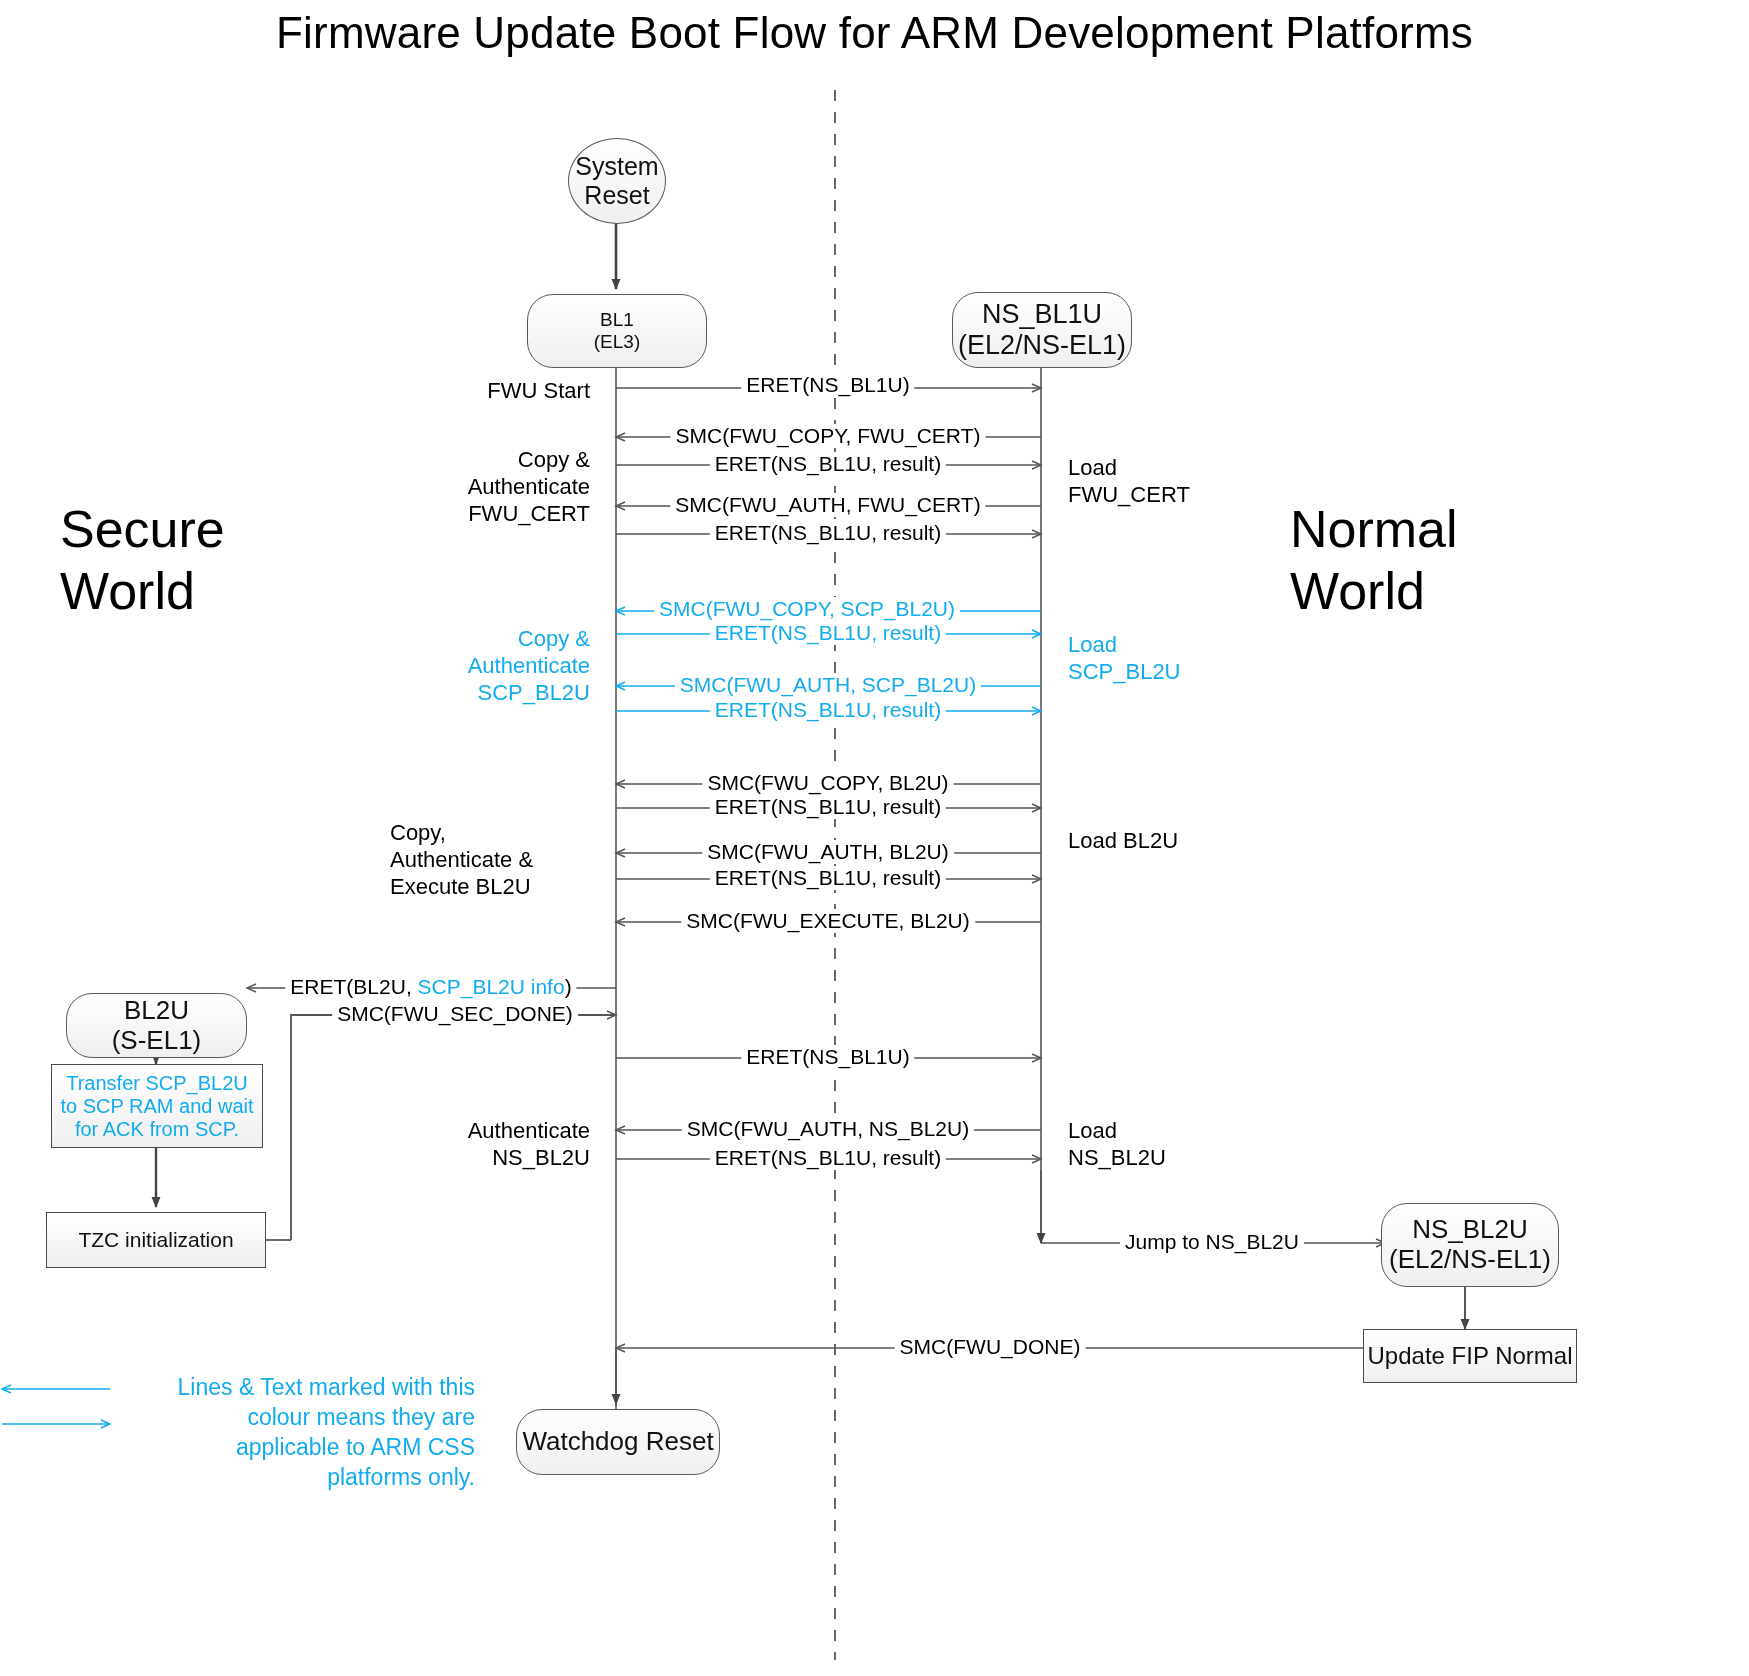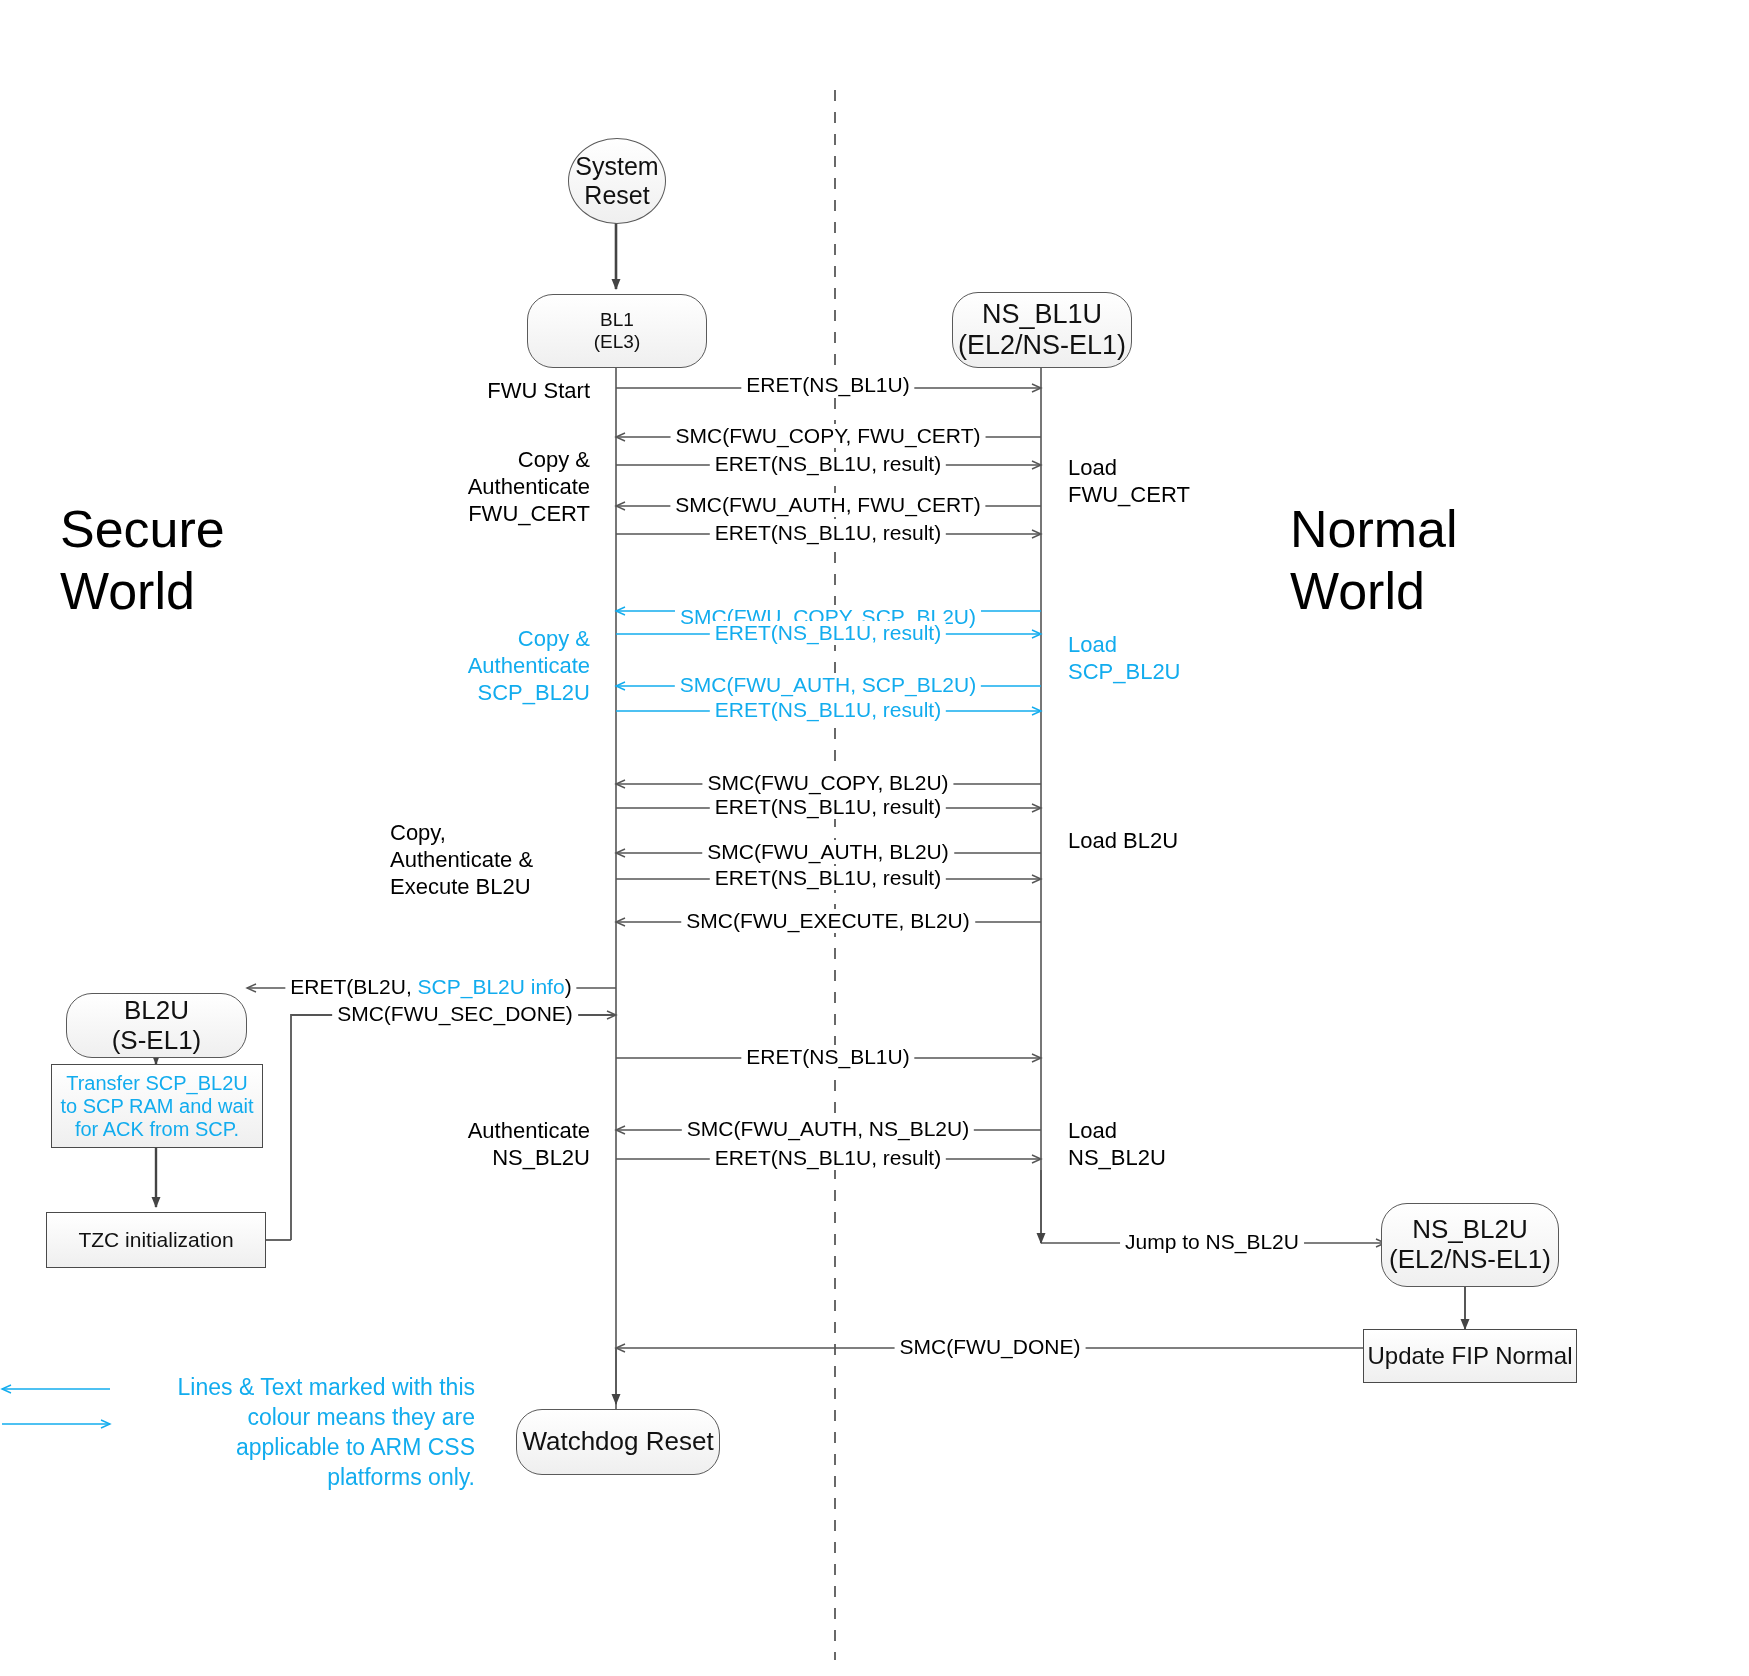--- a/index.html
+++ b/index.html
@@ -71,20 +71,21 @@
     text-align: right;
     line-height: 1.3;
     white-space: pre-line;
   }
 </style>
 </head>
 <body>
 
 <div id="canvas">
 
+  <div class="title">Firmware Update Boot Flow for ARM Development Platforms</div>
 
   <svg id="diagram" viewBox="0 0 1749 1676" xmlns="http://www.w3.org/2000/svg">
     <defs>
       <marker id="ah" markerWidth="12" markerHeight="12" refX="10" refY="5" orient="auto" markerUnits="userSpaceOnUse">
         <path d="M1,1 L10,5 L1,9" fill="none" stroke="#555" stroke-width="1.4"></path>
       </marker>
       <marker id="ahc" markerWidth="12" markerHeight="12" refX="10" refY="5" orient="auto" markerUnits="userSpaceOnUse">
         <path d="M1,1 L10,5 L1,9" fill="none" stroke="#12ACEE" stroke-width="1.4"></path>
       </marker>
       <marker id="ahsolid" markerWidth="13" markerHeight="13" refX="10" refY="5" orient="auto" markerUnits="userSpaceOnUse">
@@ -221,21 +222,21 @@
 
   <div class="lbl" style="left:1068px; top:1118px; width:200px; font-size:22px; text-align:left;">Load
 NS_BL2U</div>
 
   <div class="msg" style="left:828px; top:385px;">ERET(NS_BL1U)</div>
   <div class="msg" style="left:828px; top:436px;">SMC(FWU_COPY, FWU_CERT)</div>
   <div class="msg" style="left:828px; top:464px;">ERET(NS_BL1U, result)</div>
   <div class="msg" style="left:828px; top:505px;">SMC(FWU_AUTH, FWU_CERT)</div>
   <div class="msg" style="left:828px; top:533px;">ERET(NS_BL1U, result)</div>
 
-  <div class="msg cyan" style="left:828px; top:609px;margin-top:8px;">SMC(FWU_COPY, SCP_BL2U)</div>
+  <div class="msg cyan" style="left:807px; top:609px;">SMC(FWU_COPY, SCP_BL2U)</div>
   <div class="msg cyan" style="left:828px; top:633px;">ERET(NS_BL1U, result)</div>
   <div class="msg cyan" style="left:828px; top:685px;">SMC(FWU_AUTH, SCP_BL2U)</div>
   <div class="msg cyan" style="left:828px; top:710px;">ERET(NS_BL1U, result)</div>
 
   <div class="msg" style="left:828px; top:783px;">SMC(FWU_COPY, BL2U)</div>
   <div class="msg" style="left:828px; top:807px;">ERET(NS_BL1U, result)</div>
   <div class="msg" style="left:828px; top:852px;">SMC(FWU_AUTH, BL2U)</div>
   <div class="msg" style="left:828px; top:878px;">ERET(NS_BL1U, result)</div>
   <div class="msg" style="left:828px; top:921px;">SMC(FWU_EXECUTE, BL2U)</div>
 

